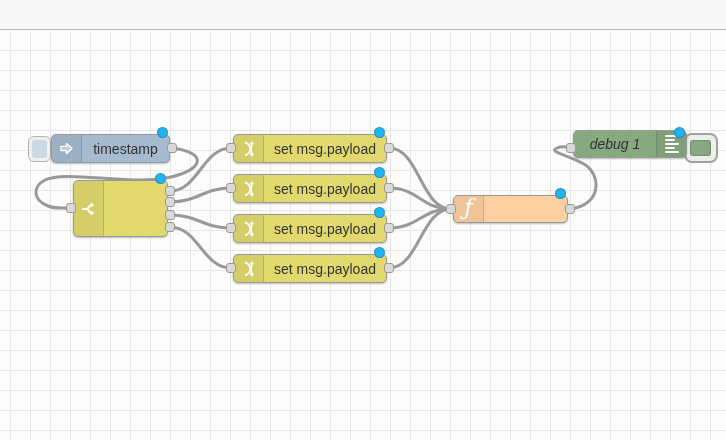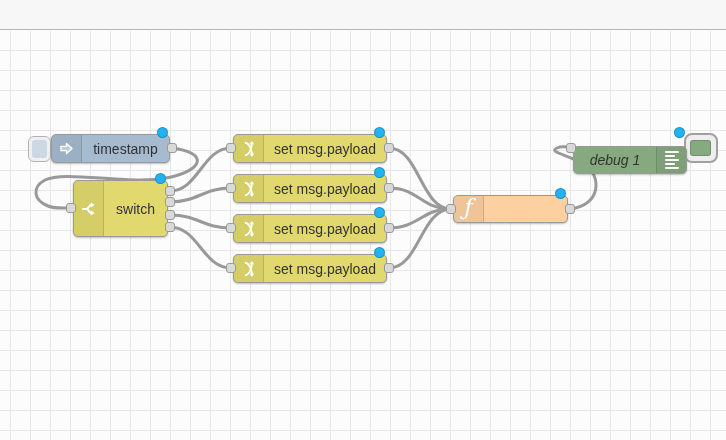--- a/index.html
+++ b/index.html
@@ -76,21 +76,20 @@
 
   <div class="node nb-yellow" style="left:73px;top:180px;width:95px;height:57px;">
     <div class="icon-section icon-left">
       <svg width="18" height="18" viewBox="0 0 20 20">
         <path d="M2.5 10 H7 C10 10 10 5.5 12.5 5.5" stroke="#fff" stroke-width="2.2" fill="none"></path>
         <path d="M7 10 C10 10 10 14.5 12.5 14.5" stroke="#fff" stroke-width="2.2" fill="none"></path>
         <path d="M12 2.7 l4.2 2.8 -4.2 2.8 z" fill="#fff"></path>
         <path d="M12 11.7 l4.2 2.8 -4.2 2.8 z" fill="#fff"></path>
       </svg>
     </div>
-    <div class="node-label">switch</div>
   </div>
   <div class="port" style="left:66px;top:203px;"></div>
   <div class="port" style="left:165px;top:186px;"></div>
   <div class="port" style="left:165px;top:197px;"></div>
   <div class="port" style="left:165px;top:210px;"></div>
   <div class="port" style="left:165px;top:222px;"></div>
   <div class="changed-dot" style="left:155px;top:173px;"></div>
 
   <div class="node nb-yellow" style="left:233px;top:134px;width:154px;height:29px;">
     <div class="icon-section icon-left">
@@ -157,21 +156,21 @@
       <span class="fn-glyph">ƒ</span>
     </div>
   </div>
   <div class="port" style="left:446px;top:204px;"></div>
   <div class="port" style="left:565px;top:204px;"></div>
   <div class="changed-dot" style="left:555px;top:188px;"></div>
 
   <div id="debug-toggle">
       <div class="toggle-inner"></div>
     </div>
-  <div class="node nb-debug italic" style="left:573px;top:146px;width:114px;height:28px;">
+  <div class="node nb-debug italic" style="left:573px;top:130px;width:114px;height:28px;">
     <div class="node-label">debug 1</div>
     <div class="icon-section icon-right">
       <div class="debug-bars">
         <i style="width:14px;"></i>
           <i style="width:10px;"></i>
           <i style="width:14px;"></i>
           <i style="width:10px;"></i>
           <i style="width:14px;"></i>
       </div>
     </div>

